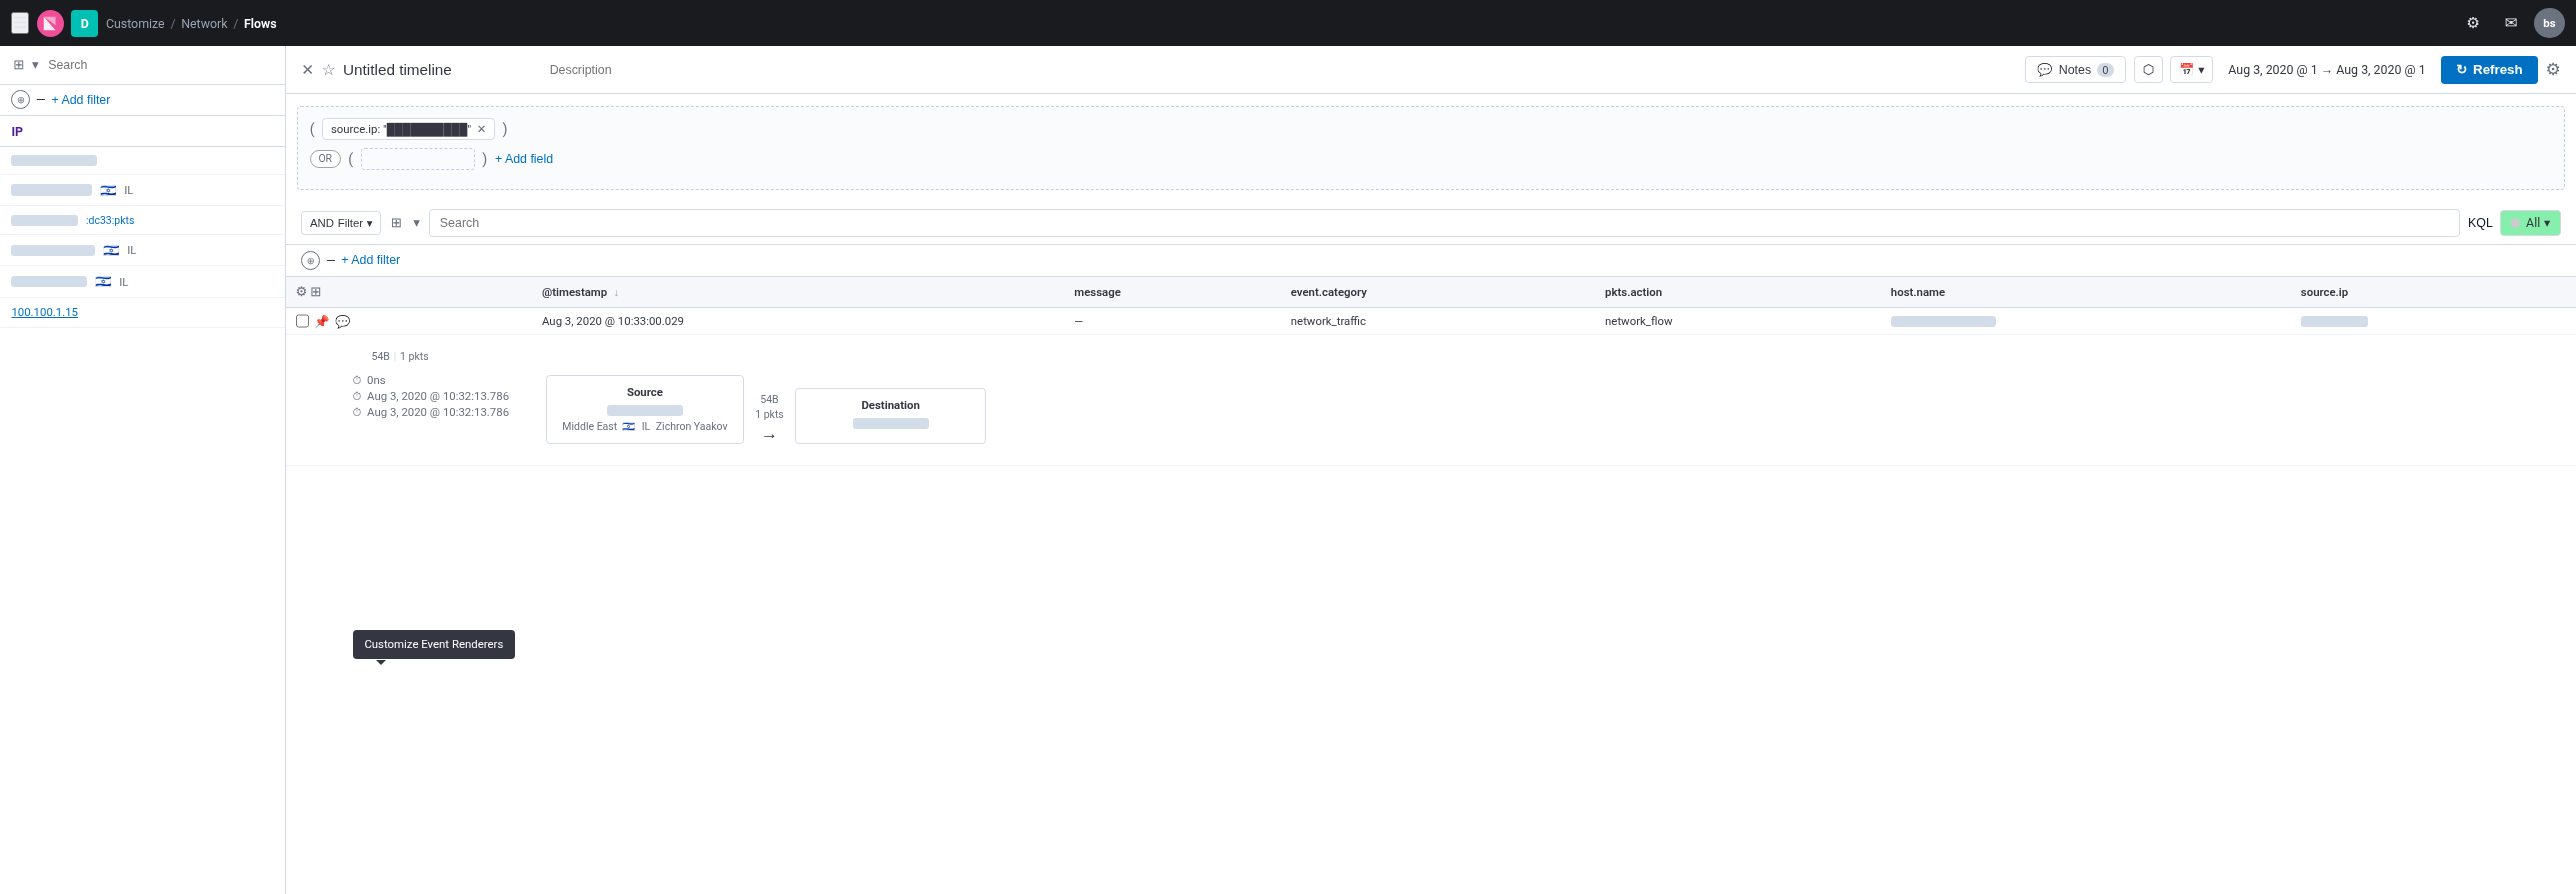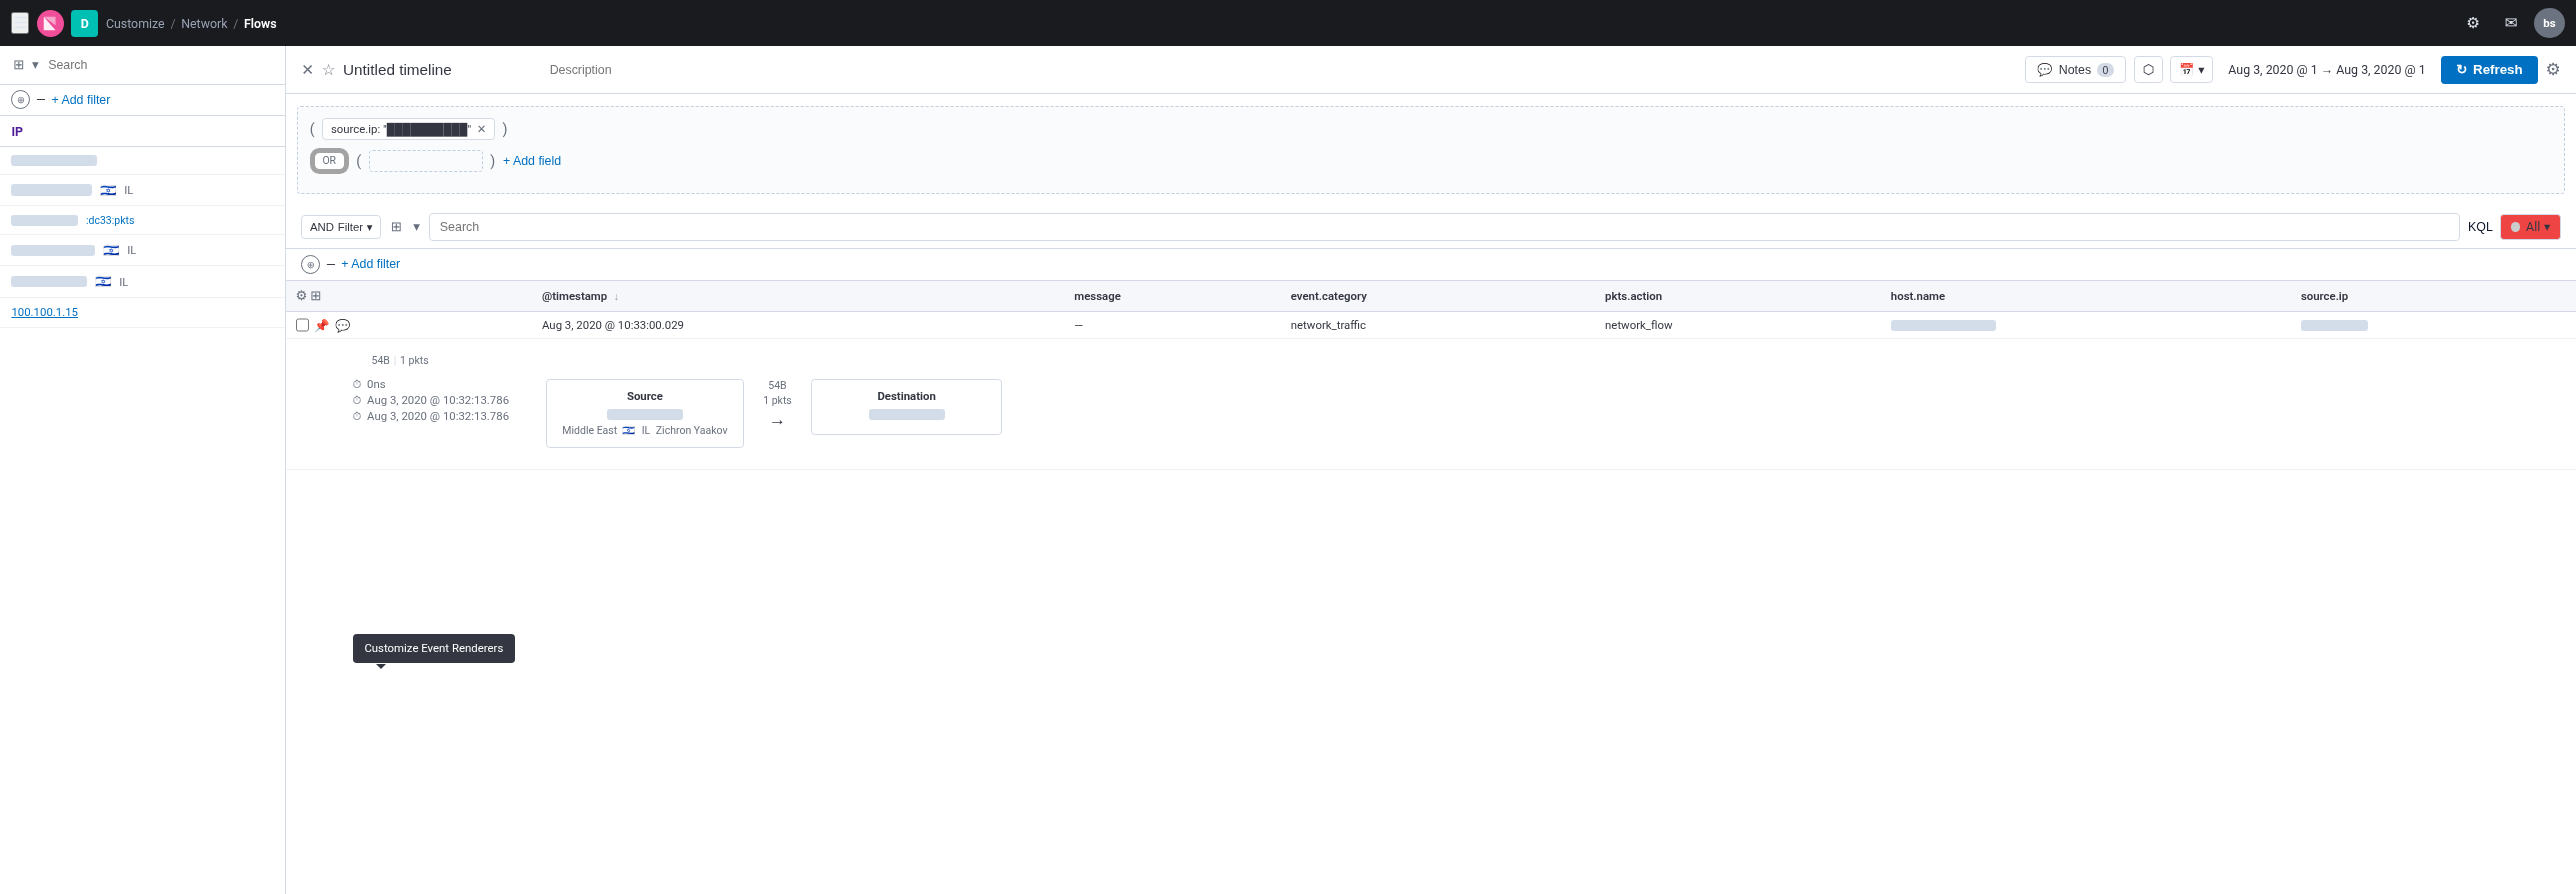--- a/index.html
+++ b/index.html
@@ -140,21 +140,21 @@
     .filter-chip {
       display: flex; align-items: center; gap: 5.7px;
       border: 1px solid #d3dae6; border-radius: 3.8px; padding: 2.9px 7.6px;
       background: #fff; font-size: 11.4px;
     }
     .filter-chip-close { background: none; border: none; cursor: pointer; color: #69707d; font-size: 11.4px; }
     .filter-add-btn {
       background: none; border: none; cursor: pointer; color: #0071c2; font-size: 12.4px;
     }
     .or-badge {
-      border: 5px solid #a3a3a3; border-radius: 9.5px; padding: 1.9px 7.6px;
+      border: 1px solid #a3a3a3; border-radius: 9.5px; padding: 1.9px 7.6px;
       font-size: 10.5px; color: #69707d; background: #fff;
     }
     .filter-empty-parens {
       border: 1px dashed #c0cfe0; border-radius: 3.8px; padding: 2.9px 15.3px;
       color: #c0cfe0; font-size: 12.4px; min-width: 114px; display: inline-block;
     }
 
     
     .query-bar {
       display: flex; align-items: center; padding: 7.6px 15.3px; gap: 7.6px;
@@ -169,21 +169,21 @@
       flex: 1; border: 1px solid #d3dae6; border-radius: 3.8px; padding: 5.7px 9.5px;
       font-size: 12.4px; outline: none; background: #fff;
     }
     .kql-btn {
       background: none; border: none; cursor: pointer; color: #0f172a;
       font-size: 12.4px; font-weight: 500;
     }
     .all-dropdown {
       display: flex; align-items: center; gap: 3.8px;
       border: 1px solid #d3dae6; border-radius: 3.8px; padding: 4.8px 9.5px;
-      background: #ef4444; cursor: pointer; font-size: 12.4px;
+      background: #86efac; cursor: pointer; font-size: 12.4px;
     }
     .dot-all { width: 9.5px; height: 9.5px; border-radius: 50%; background: #ccc; margin-right: 1.9px; }
 
     
     .filter-row2 {
       display: flex; align-items: center; padding: 5.7px 15.3px; gap: 5.7px;
       border-bottom: 1px solid #d3dae6; background: #fff; flex-shrink: 0;
     }
 
     
@@ -214,21 +214,21 @@
     
     .expanded-detail {
       background: #fff; padding: 7.6px 0;
     }
     .detail-times { padding: 3.8px 0; color: #69707d; font-size: 11.4px; }
     .detail-time-row { display: flex; align-items: center; gap: 5.7px; margin: 1.9px 0; }
     .time-icon { color: #69707d; }
 
     
     .network-flow-row {
-      display: flex; align-items: flex-start; gap: 8px; margin: 7.6px 0;
+      display: flex; align-items: flex-end; gap: 0; margin: 7.6px 0;
       position: relative;
       padding-left: 18px;
     }
     .flow-card {
       border: 1px solid #d3dae6; border-radius: 3.8px; background: #fff;
       padding: 9.5px 15.3px; min-width: 191px;
     }
     .flow-card-title { font-weight: 700; font-size: 11.4px; color: #343741; margin-bottom: 5.7px; text-align: center; }
     .flow-ip { display: flex; justify-content: center; margin-bottom: 3.8px; }
     .flow-tags { display: flex; align-items: center; gap: 5.7px; font-size: 10.5px; color: #69707d; }

